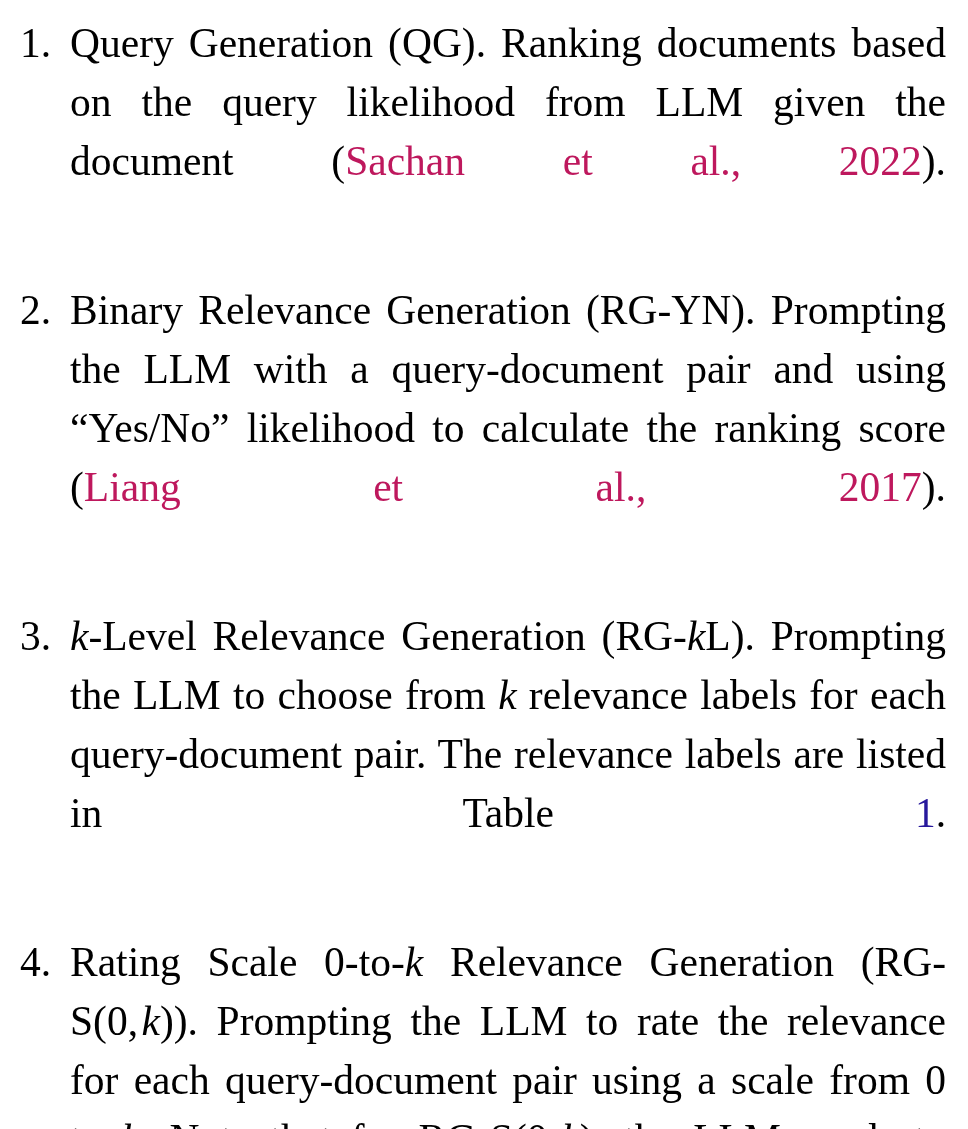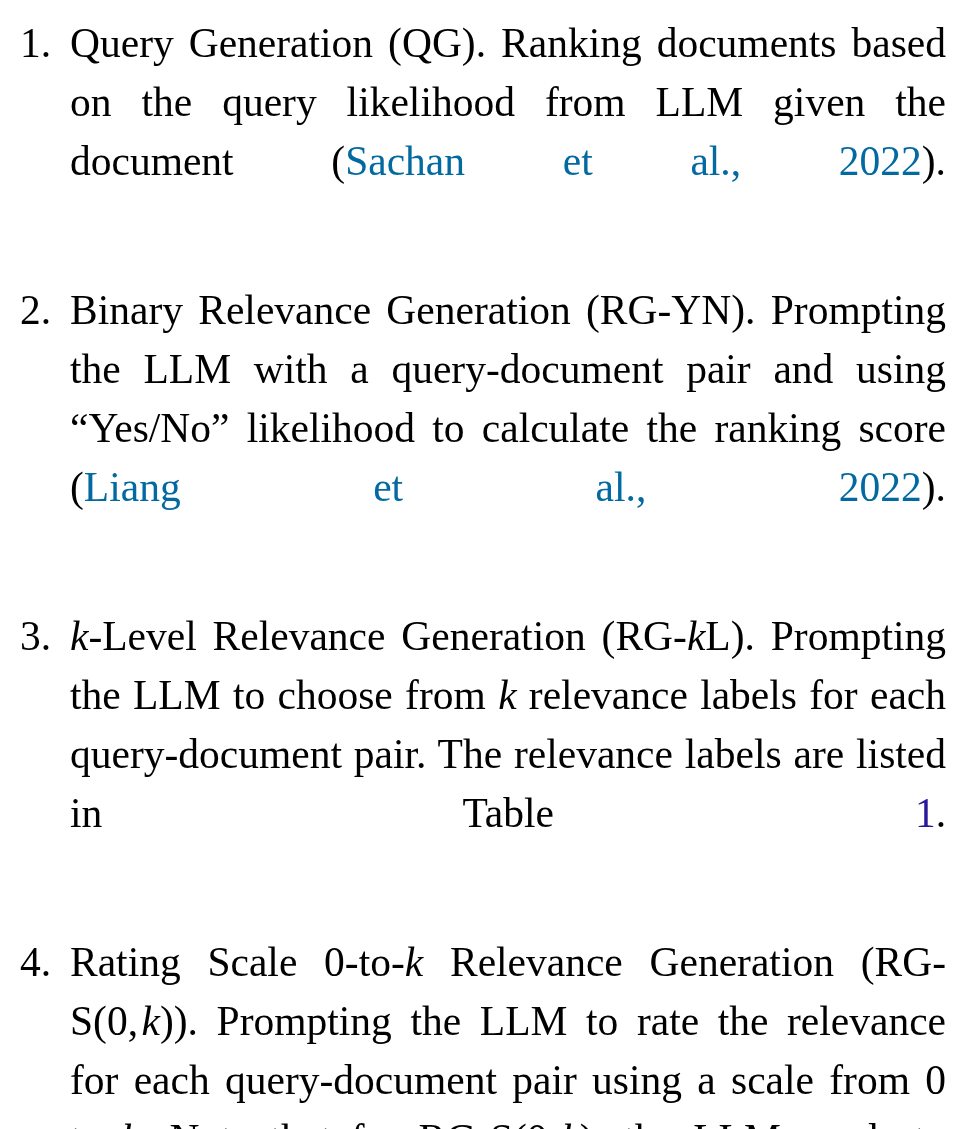--- a/index.html
+++ b/index.html
@@ -56,21 +56,21 @@
   
   .item-body::after {
     content: "";
     display: inline-block;
     width: 100%;
   }
   .item-body.flush::after {
     display: none;
   }
   .cite {
-    color: #0369a1;
+    color: #be185d;
     text-decoration: none;
   }
   .ref {
     color: #27189c;
     text-decoration: none;
   }
   .mathit {
     font-family: "Liberation Serif", "DejaVu Serif", serif;
     font-style: italic;
   }
@@ -94,21 +94,21 @@
 
   <ol class="method-list">
 
     <li class="method-item">
       <span class="item-number">1.</span>
       <span class="item-body"><span>Query Generation (QG). Ranking documents based on the query likelihood from LLM given the document (</span><a class="cite" href="#">Sachan et al., 2022</a><span>).</span></span>
     </li>
 
     <li class="method-item">
       <span class="item-number">2.</span>
-      <span class="item-body"><span>Binary Relevance Generation (RG-YN). Prompting the LLM with a query-document pair and using “Yes/No” likelihood to calculate the ranking score (</span><a class="cite" href="#">Liang et al., 2022</a><span>).</span></span>
+      <span class="item-body"><span>Binary Relevance Generation (RG-YN). Prompting the LLM with a query-document pair and using “Yes/No” likelihood to calculate the ranking score (</span><a class="cite" href="#">Liang et al., 2017</a><span>).</span></span>
     </li>
 
     <li class="method-item">
       <span class="item-number">3.</span>
       <span class="item-body"><span class="mathit">k</span><span>-Level Relevance Generation (RG-</span><span class="mathit">k</span><span>L). Prompting the LLM to choose from </span><span class="mathit">k</span><span> relevance labels for each query-document pair. The relevance labels are listed in Table </span><a class="ref" href="#">1</a><span>.</span></span>
     </li>
 
     <li class="method-item">
       <span class="item-number">4.</span>
       <span class="item-body flush"><span>Rating Scale </span><span class="nowrap"><span class="mathrm">0</span><span>-to-</span><span class="mathit">k</span></span><span> Relevance Generation (RG-S</span><span class="nowrap"><span class="mathparen">(</span><span class="mathrm">0</span><span class="mathrm">,</span> <span class="mathit">k</span><span class="mathparen">)</span></span><span>). Prompting the LLM to rate the relevance for each query-document pair using a scale from </span><span class="mathrm">0</span><span> to </span><span class="mathit">k</span><span>. Note that for RG-S</span><span class="nowrap"><span class="mathparen">(</span><span class="mathrm">0</span><span class="mathrm">,</span> <span class="mathit">k</span><span class="mathparen">)</span></span><span>, the LLM needs to score </span></span>

